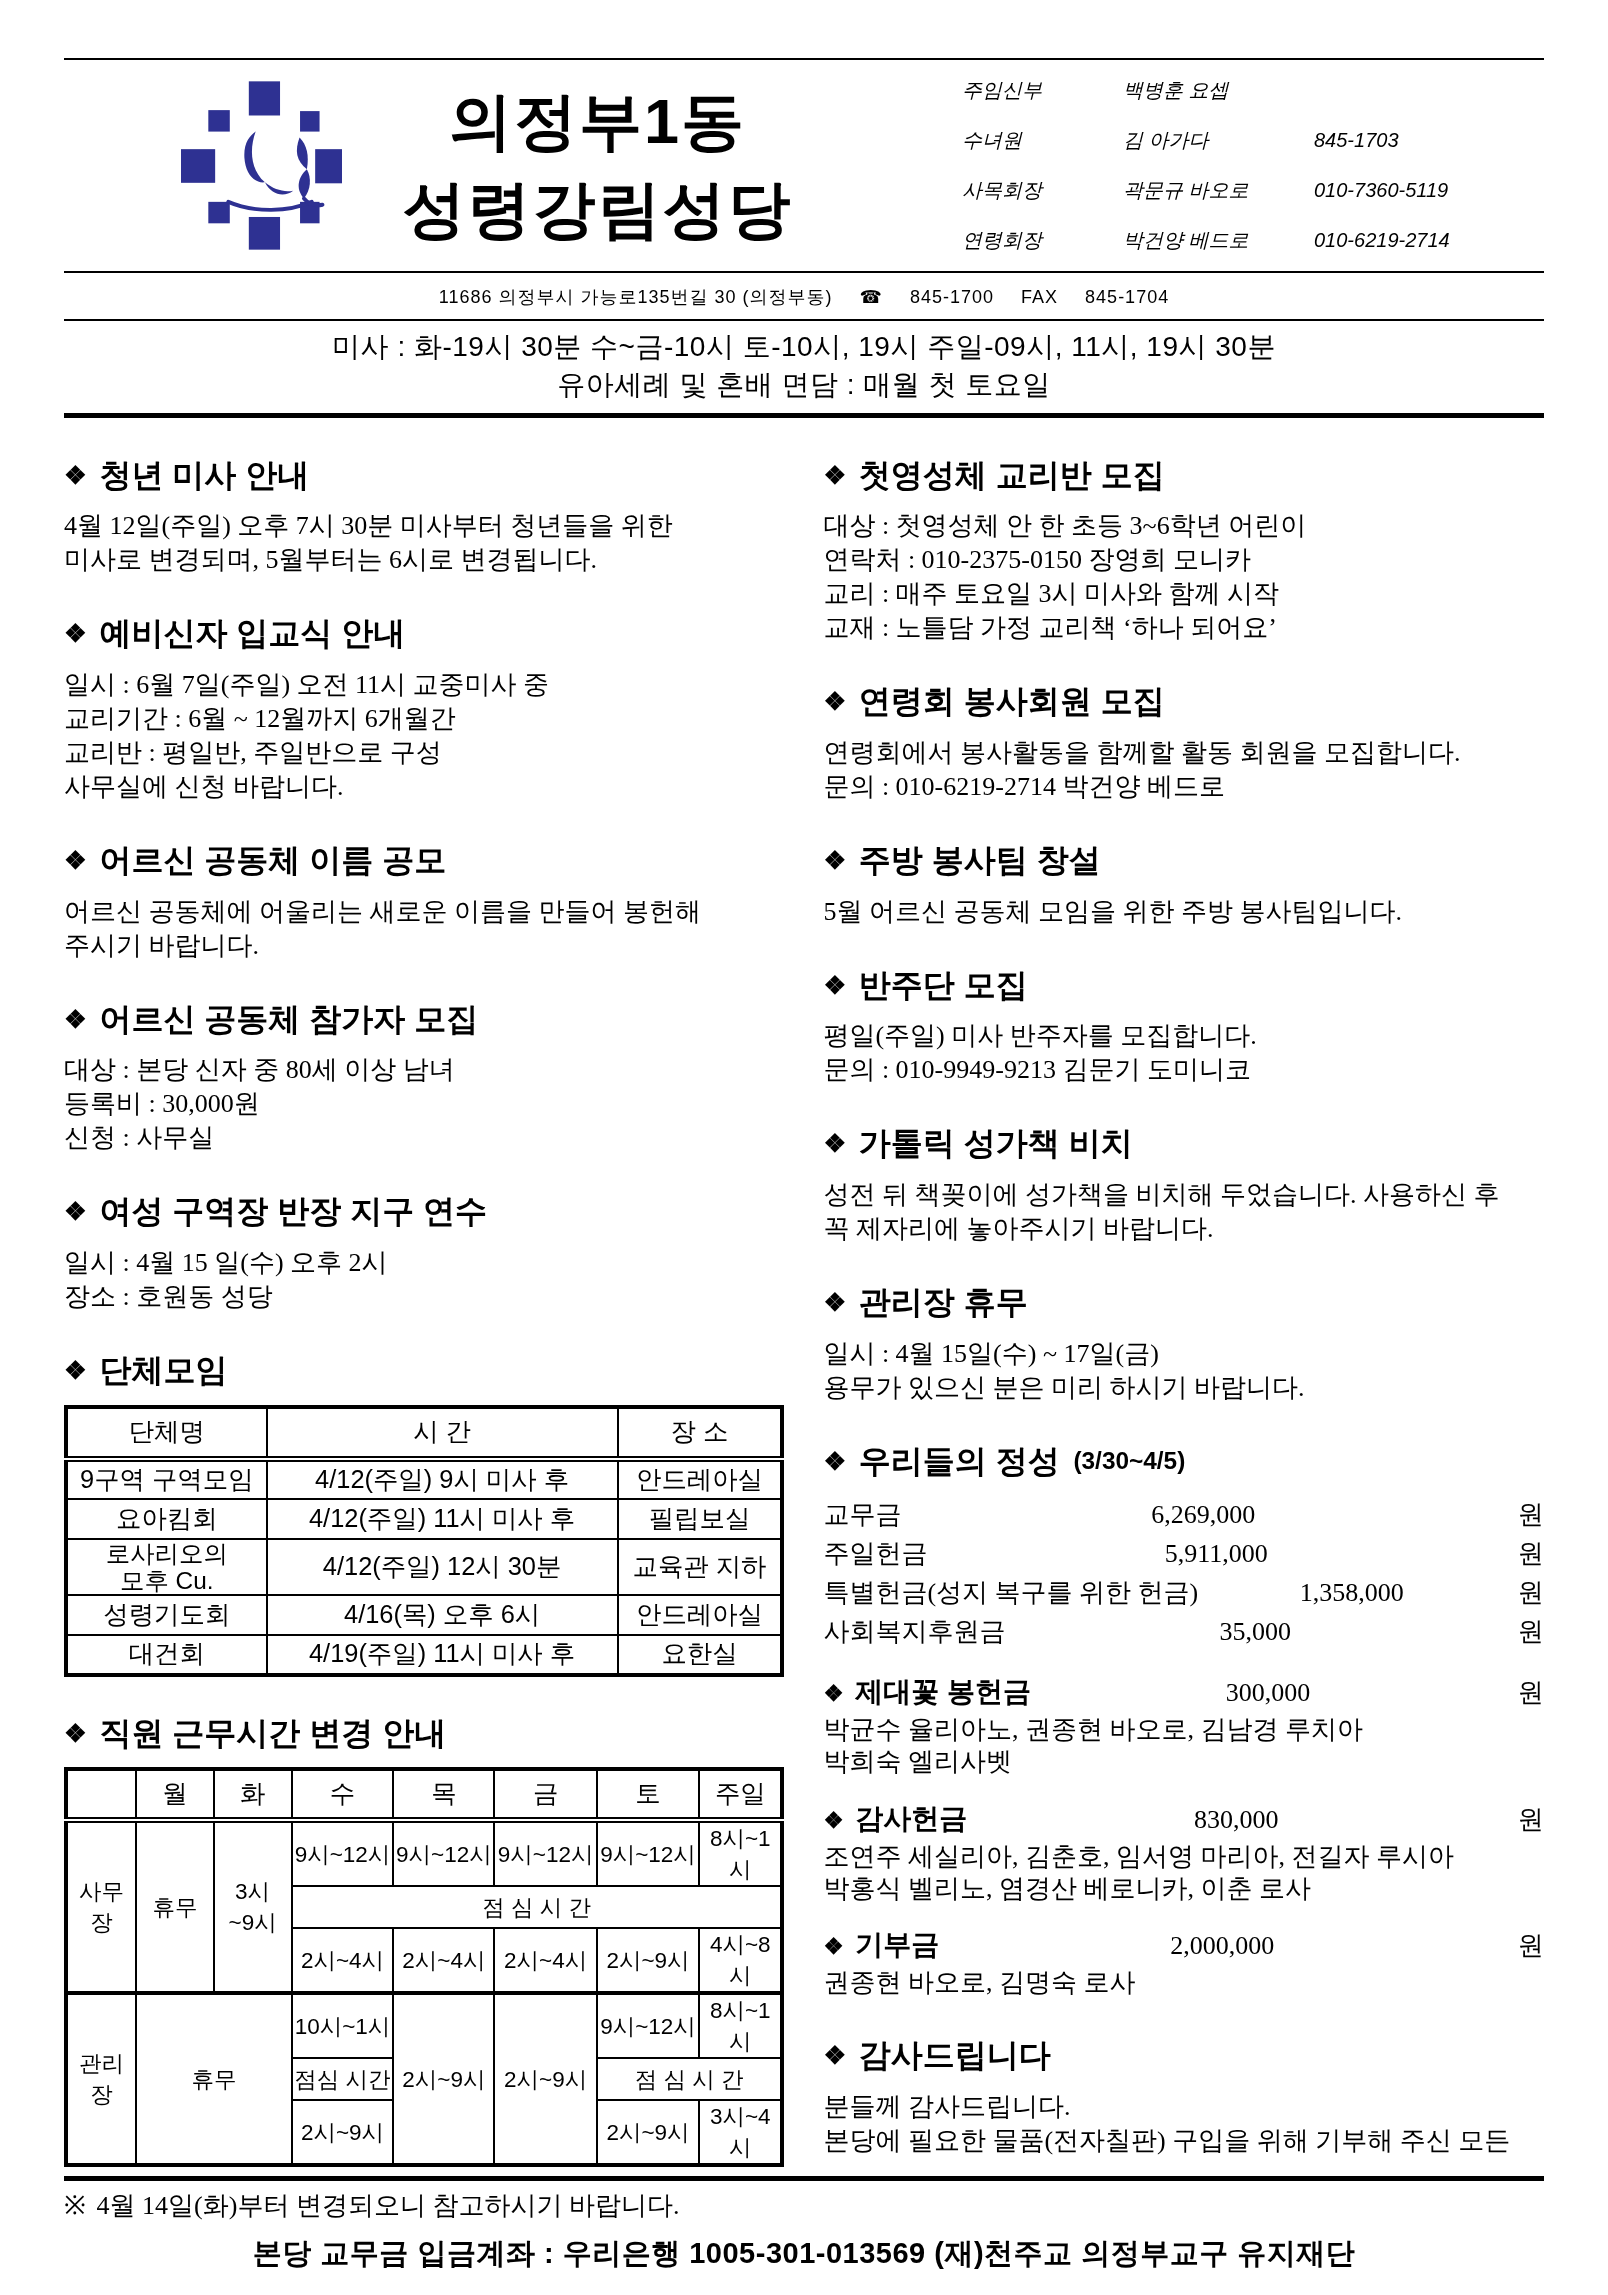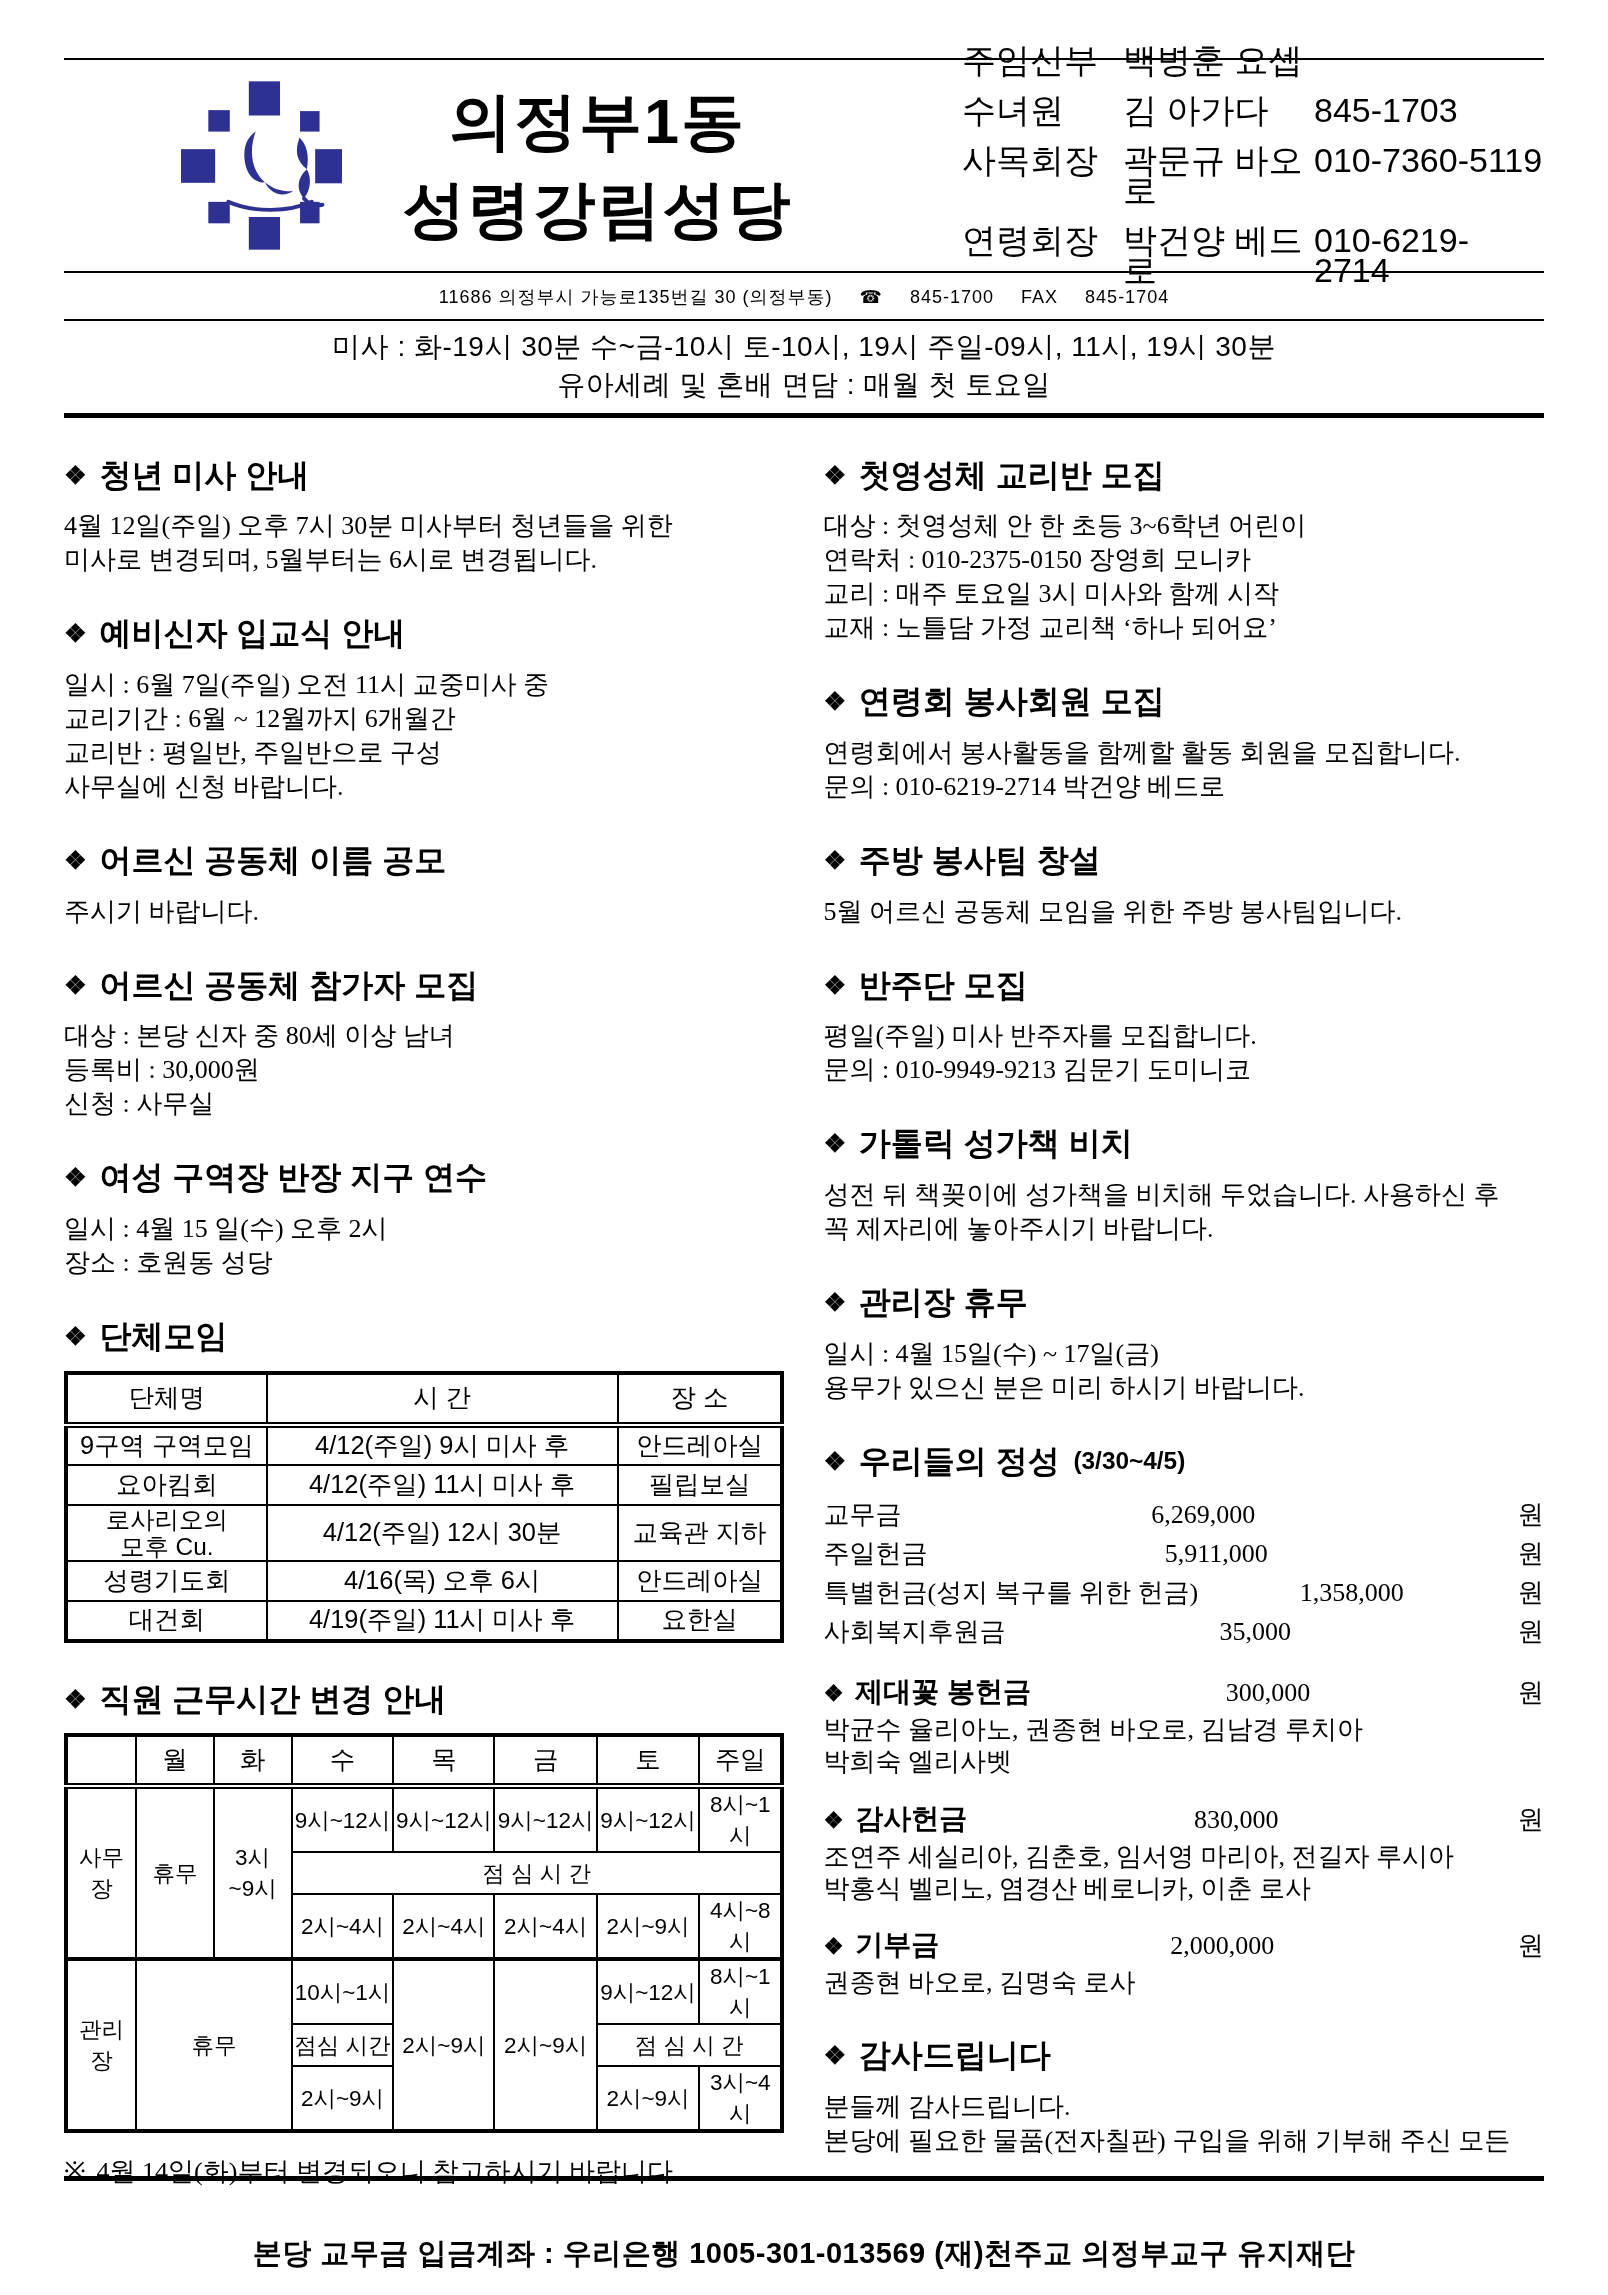--- a/index.html
+++ b/index.html
@@ -9,21 +9,21 @@
     overflow:hidden;font-family:"Liberation Serif", serif;
   }
   .rule{background:#000;height:2px;width:100%;border:none;}
   .rule.thick{height:5.4px;}
   
   .masthead{display:flex;align-items:center;height:205px;margin:2.9px 0;}
   .logo{width:161px;height:169px;margin-left:117px;flex:none;}
   .title-block{width:401px;margin-left:55px;text-align:center;flex:none;
     font-family:"Liberation Sans", sans-serif;font-weight:700;font-size:63px;line-height:88px;letter-spacing:2px;}
   .contacts{margin-left:auto;width:582px;display:grid;grid-template-columns:161px 1fr 230px;
-    row-gap:20px;font-family:"Liberation Sans", sans-serif;font-size:34px;line-height:30px;align-content:center;}
+    row-gap:20px;font-family:"Liberation Sans", sans-serif;font-size:20px;line-height:30px;align-content:center;font-style:italic;}
   .contacts .phone{text-align:left;}
   
   .address-bar{display:flex;justify-content:center;gap:27px;margin:7.8px 0 6.8px 0;
     font-family:"Liberation Sans", sans-serif;font-size:18px;font-weight:500;letter-spacing:1px;line-height:32px;}
   .mass-block{text-align:center;font-family:"Liberation Sans", sans-serif;font-weight:400;
     font-size:28px;line-height:38px;margin:6.8px 0 8.8px 0;letter-spacing:0.5px;}
   
   .columns{display:flex;gap:39px;margin-top:21.5px;}
   .col{width:calc(50% - 19.6px);}
   .section{margin-top:35px;}
@@ -155,20 +155,21 @@
         <div class="line">교리기간 : 6월 ~ 12월까지 6개월간</div>
         <div class="line">교리반 : 평일반, 주일반으로 구성</div>
         <div class="line">사무실에 신청 바랍니다.</div>
       </div>
 
       <div class="section">
         <div class="sec-title">
           <span class="bullet">❖</span>
           <span>어르신 공동체 이름 공모</span>
         </div>
+        <div class="line">어르신 공동체에 어울리는 새로운 이름을 만들어 봉헌해</div>
         <div class="line">주시기 바랍니다.</div>
       </div>
 
       <div class="section">
         <div class="sec-title">
           <span class="bullet">❖</span>
           <span>어르신 공동체 참가자 모집</span>
         </div>
         <div class="line">대상 : 본당 신자 중 80세 이상 남녀</div>
         <div class="line">등록비 : 30,000원</div>

